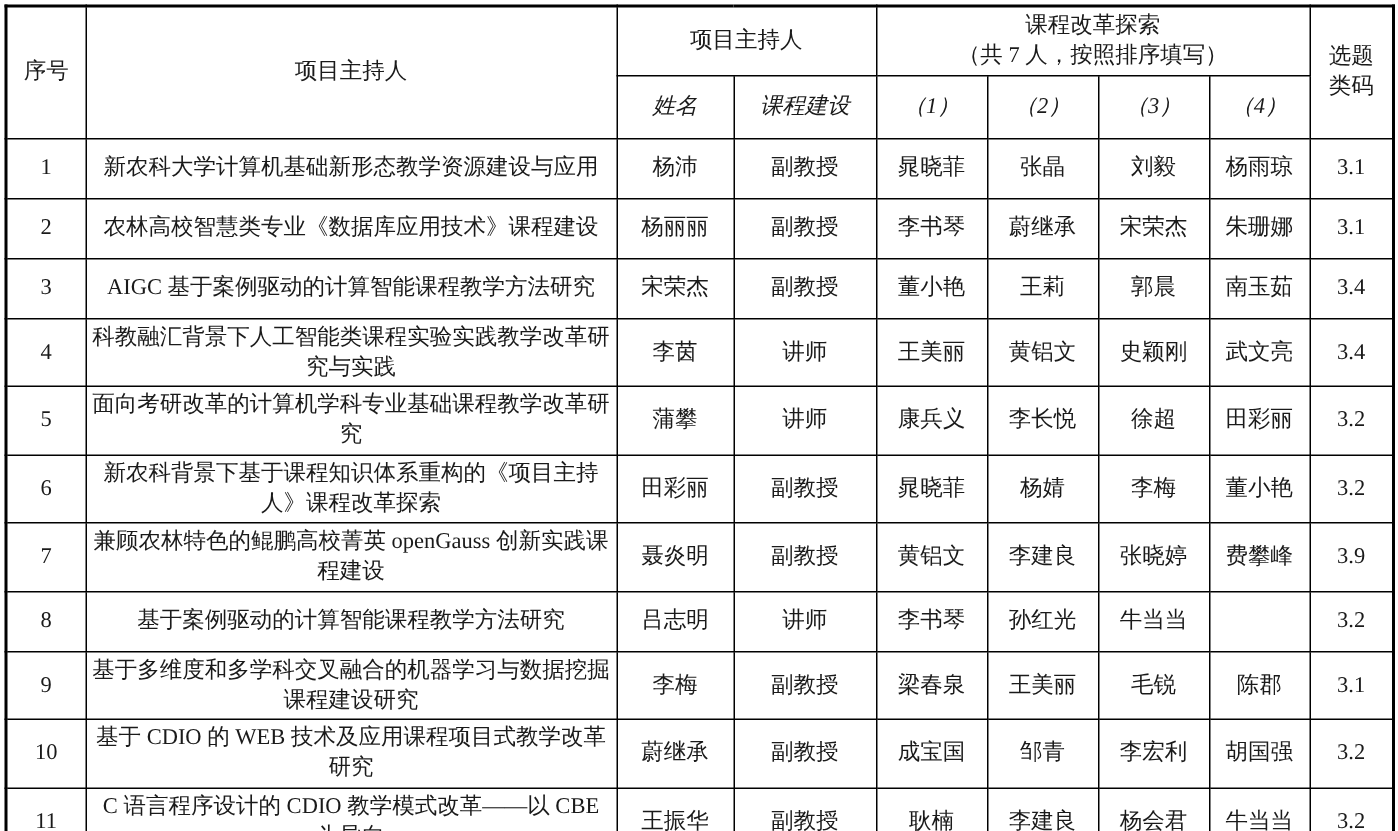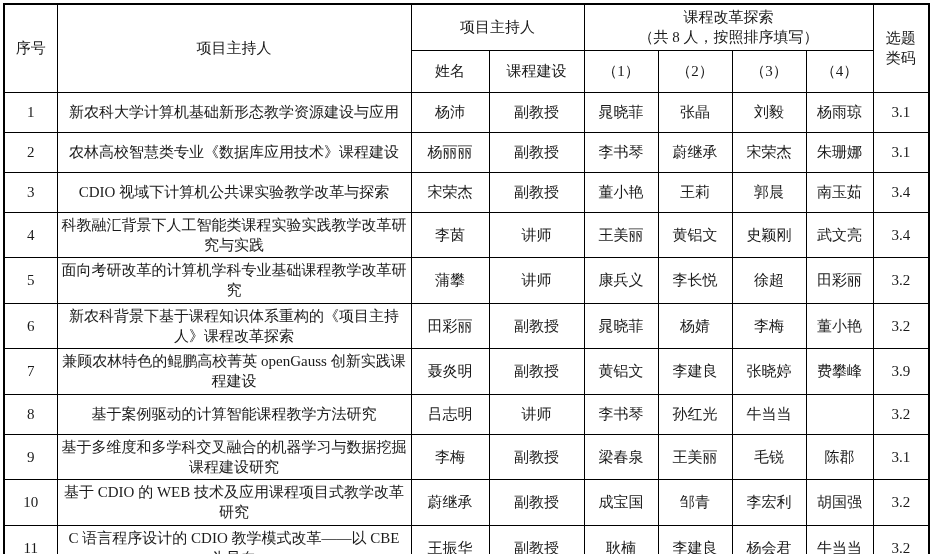--- a/index.html
+++ b/index.html
@@ -20,21 +20,21 @@
     font-size:15px;
     text-align:center;
     vertical-align:middle;
     padding:2px 4px;
     line-height:1.35;
     overflow:hidden;
     box-sizing:border-box;
   }
   td.left{text-align:left;padding-left:8px;padding-right:6px;}
   tr.hrow1{height:42px;}
-  tr.hrow2{height:42px;}
+  tr.hrow2{height:42px;font-style:italic;}
   tr.r40{height:40px;}
   tr.r44{height:44px;}
   .hdr-line{display:block;}
 </style>
 </head>
 <body>
 
 <div class="page">
   <table class="projects">
     <colgroup>
@@ -48,21 +48,21 @@
         <col style="width:67px">
         <col style="width:56px">
     </colgroup>
     <tbody>
       <tr class="hrow1">
         <td rowspan="2">序号</td>
         <td rowspan="2">项目主持人</td>
         <td colspan="2">项目主持人</td>
         <td colspan="4">
           <span class="hdr-line">课程改革探索</span>
-          <span class="hdr-line">（共 8 人，按照排序填写）</span>
+          <span class="hdr-line">（共 7 人，按照排序填写）</span>
         </td>
         <td rowspan="2">
           <span class="hdr-line">选题</span>
           <span class="hdr-line">类码</span>
         </td>
       </tr>
       <tr class="hrow2">
         <td>姓名</td>
         <td>课程建设</td>
         <td>（1）</td>
@@ -88,21 +88,21 @@
         <td>杨丽丽</td>
         <td>副教授</td>
         <td>李书琴</td>
         <td>蔚继承</td>
         <td>宋荣杰</td>
         <td>朱珊娜</td>
         <td>3.1</td>
       </tr>
       <tr class="r40">
         <td>3</td>
-        <td class="left">CDIO 视域下计算机公共课实验教学改革与探索</td>
+        <td class="left">AIGC 基于案例驱动的计算智能课程教学方法研究</td>
         <td>宋荣杰</td>
         <td>副教授</td>
         <td>董小艳</td>
         <td>王莉</td>
         <td>郭晨</td>
         <td>南玉茹</td>
         <td>3.4</td>
       </tr>
       <tr class="r44">
         <td>4</td>

